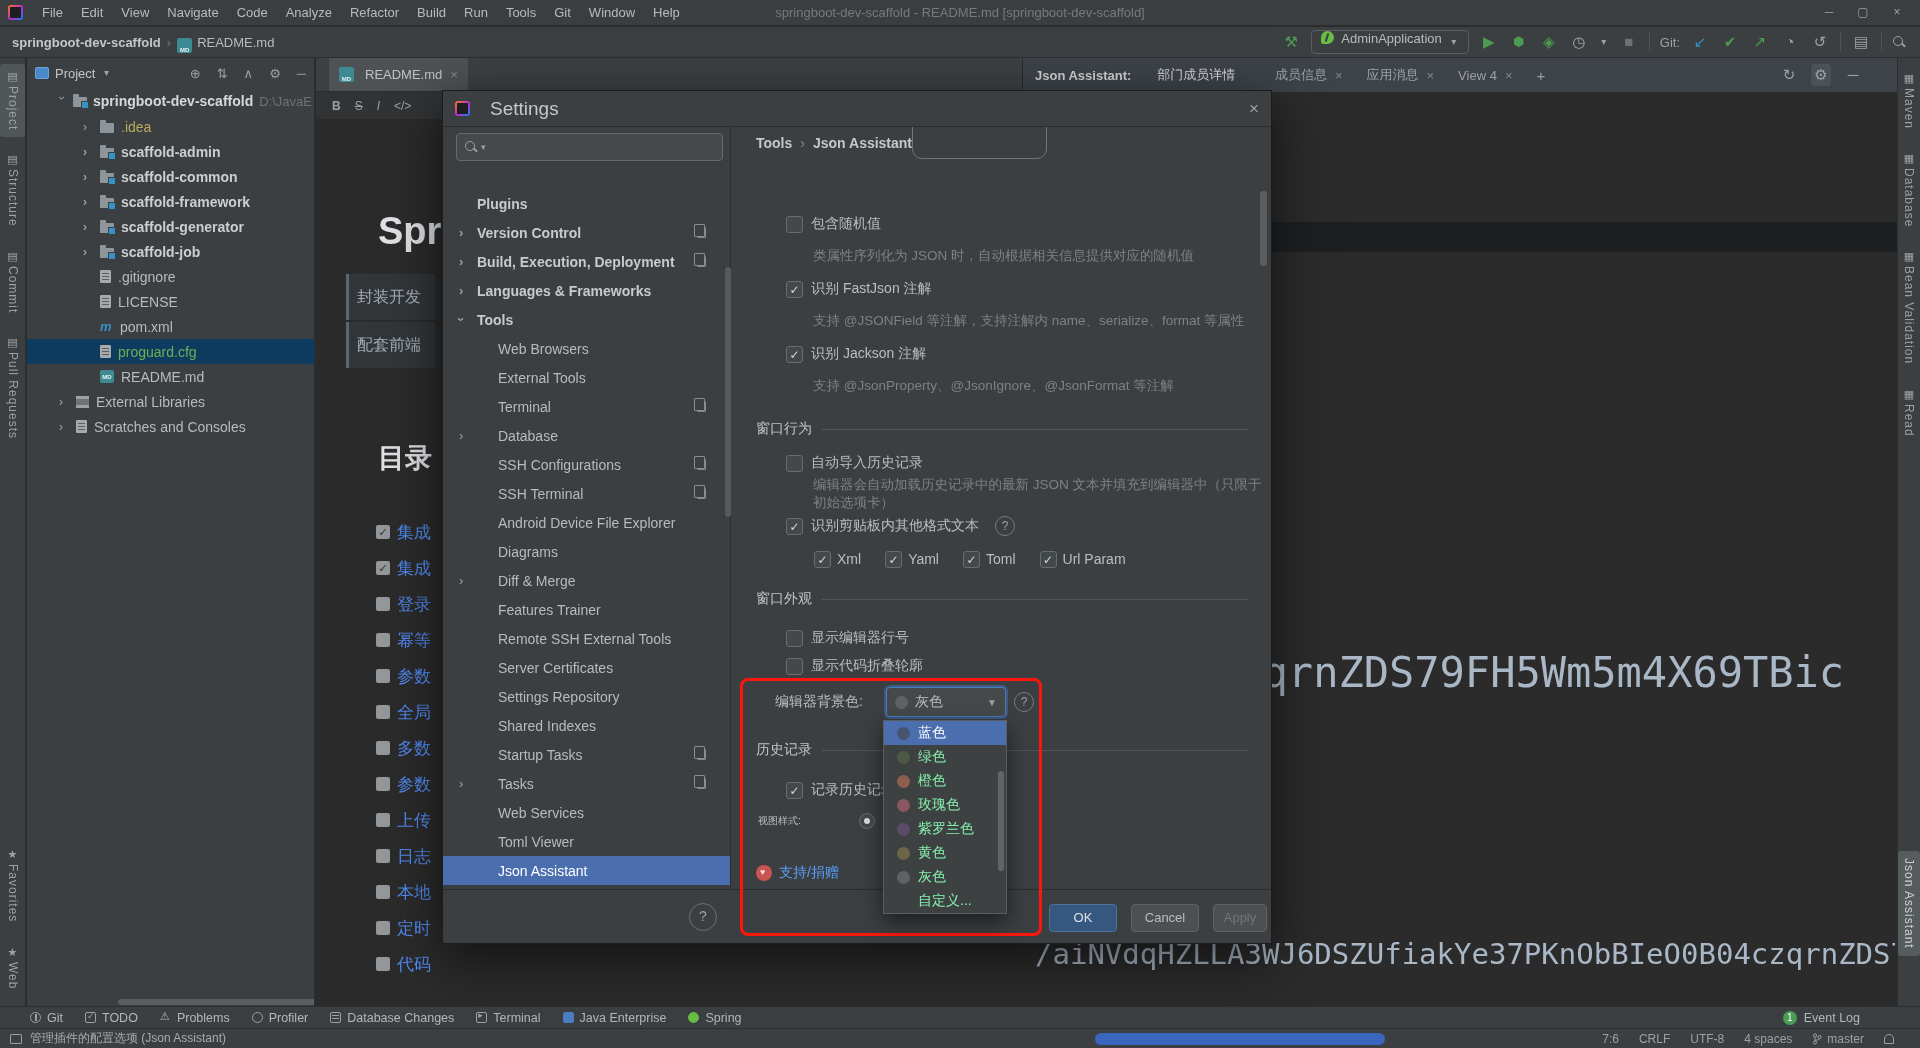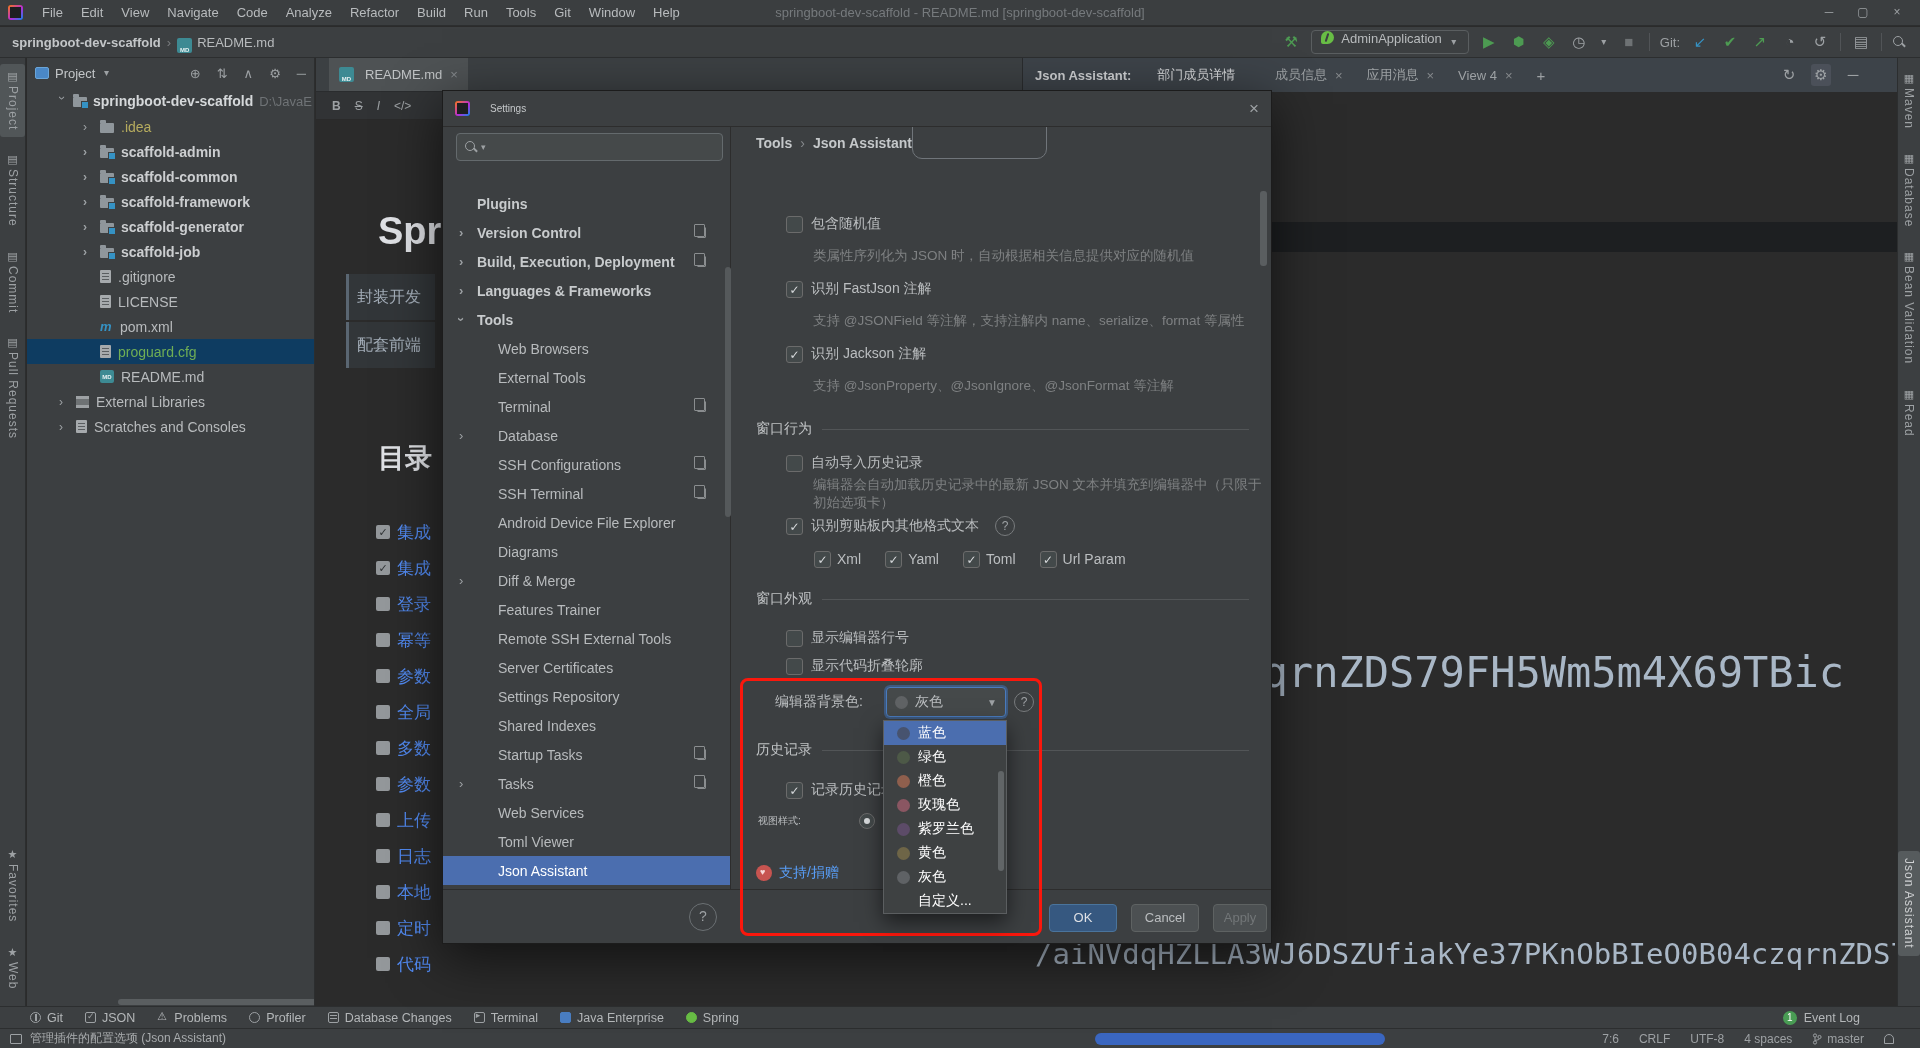--- a/index.html
+++ b/index.html
@@ -109,21 +109,21 @@
   
   .toolwindow { position:absolute; left:1022px; top:92px; width:875px; height:914px; background:#2b2b2b; overflow:hidden; z-index:5; }
   .tw-band { position:absolute; left:0; top:130px; width:875px; height:30px; background:#1d1f21; }
   .tw-big1 { position:absolute; left:190px; top:556px; font-family:"DejaVu Sans Mono","Liberation Mono",monospace; font-size:42px; color:#a9b7c6; white-space:nowrap; }
   .tw-big2 { position:absolute; left:13px; top:845px; width:860px; font-family:"DejaVu Sans Mono","Liberation Mono",monospace; font-size:29px; color:#a9b7c6; white-space:nowrap; overflow:hidden; }
 
   
   .dialog { position:absolute; left:442px; top:90px; width:830px; height:854px; background:#3c3f41; border:1px solid #1c1c1c; box-shadow:0 14px 50px rgba(0,0,0,.6); z-index:40; }
   .dlg-title { height:36px; display:flex; align-items:center; padding:0 12px; border-bottom:1px solid #2d2d2d; }
   .dlg-title .ij-logo { margin-left:0; }
-  .dlg-title-text { color:#c5c8ca; font-size:10px; }
+  .dlg-title-text { color:#c5c8ca; font-size:19px; }
   .dlg-close { margin-left:auto; color:#9da1a4; font-size:17px; }
   .dlg-body { position:absolute; left:0; top:36px; right:0; bottom:54px; display:flex; }
   .dlg-left { width:288px; border-right:1px solid #2d2d2d; position:relative; flex:none; }
   .dlg-search { position:absolute; left:13px; top:6px; width:267px; height:28px; background:#45494a; border:1px solid #646a6d; border-radius:4px; display:flex; align-items:center; padding-left:7px; gap:3px; }
   .dlg-search .arr { color:#9da1a4; font-size:9px; }
   .dlg-search input { background:transparent; border:none; outline:none; color:#bbb; width:200px; font-size:13px; }
   .stree { position:absolute; left:0; top:48px; right:0; bottom:0; padding-top:14px; overflow:hidden; }
   .st-row { height:29px; display:flex; align-items:center; font-size:14px; color:#b8bbbd; position:relative; white-space:nowrap; }
   .st-row.lvl1 { padding-left:34px; }
   .st-row.lvl2 { padding-left:55px; }
@@ -167,21 +167,21 @@
   .btn { position:absolute; top:14px; height:28px; border-radius:4px; font-size:13px; text-align:center; line-height:26px; background:#4c5052; border:1px solid #5e6262; color:#bbbec0; }
   .btn.primary { background:#365880; border-color:#4a749c; color:#dfe1e5; }
   .btn.disabled { color:#727678; }
   .btn-help { position:absolute; left:246px; top:13px; width:28px; height:28px; border:1.5px solid #6b7073; border-radius:50%; color:#9da1a4; text-align:center; line-height:25px; font-size:14px; }
 
   
   .red-box { position:absolute; left:740px; top:678px; width:302px; height:258px; border:3px solid #fb170c; border-radius:8px; z-index:45; pointer-events:none; }
 
   
   .color-pop { position:absolute; left:883px; top:720px; width:124px; background:#3e4142; border:1px solid #5b5e60; box-shadow:0 8px 20px rgba(0,0,0,.55); z-index:50; }
-  .cp-row { height:24px; display:flex; align-items:center; padding-left:13px; gap:8px; font-size:14px; color:#ffffff; }
+  .cp-row { height:24px; display:flex; align-items:center; padding-left:13px; gap:8px; font-size:14px; color:#86efac; }
   .cp-row.selected { background:#4b6eaf; color:#ffffff; }
   .cp-scroll { position:absolute; right:2px; top:50px; width:6px; height:100px; background:#616567; border-radius:3px; }
 
   
   .bottombar { position:absolute; left:0; top:1006px; width:1920px; height:22px; background:#3c3f41; border-top:1px solid #2c2e2f; display:flex; align-items:center; padding-left:30px; gap:22px; z-index:30; }
   .bb-item { display:flex; align-items:center; gap:6px; font-size:12.5px; color:#b4b7b9; white-space:nowrap; }
   .bbi { width:11px; height:11px; border:1px solid #9da1a4; border-radius:2px; flex:none; position:relative; }
   .bbi.ic-todo::after { content:"✓"; position:absolute; left:1px; top:-2px; font-size:9px; color:#9da1a4; }
   .bbi.ic-problems { border:none; } .bbi.ic-problems::after { content:"⚠"; position:absolute; left:0; top:-2px; font-size:11px; color:#b4b7b9; }
   .bbi.ic-spring { border-radius:50%; background:#68bd45; border-color:#68bd45; }
@@ -902,21 +902,21 @@
 <div class="bottombar">
   <div style="display:flex;gap:22px;">
 
       <span class="bb-item">
         <span class="bbi ic-git"></span>
         <span>Git</span>
       </span>
 
       <span class="bb-item">
         <span class="bbi ic-todo"></span>
-        <span>JSON</span>
+        <span>TODO</span>
       </span>
 
       <span class="bb-item">
         <span class="bbi ic-problems"></span>
         <span>Problems</span>
       </span>
 
       <span class="bb-item">
         <span class="bbi ic-profiler"></span>
         <span>Profiler</span>

